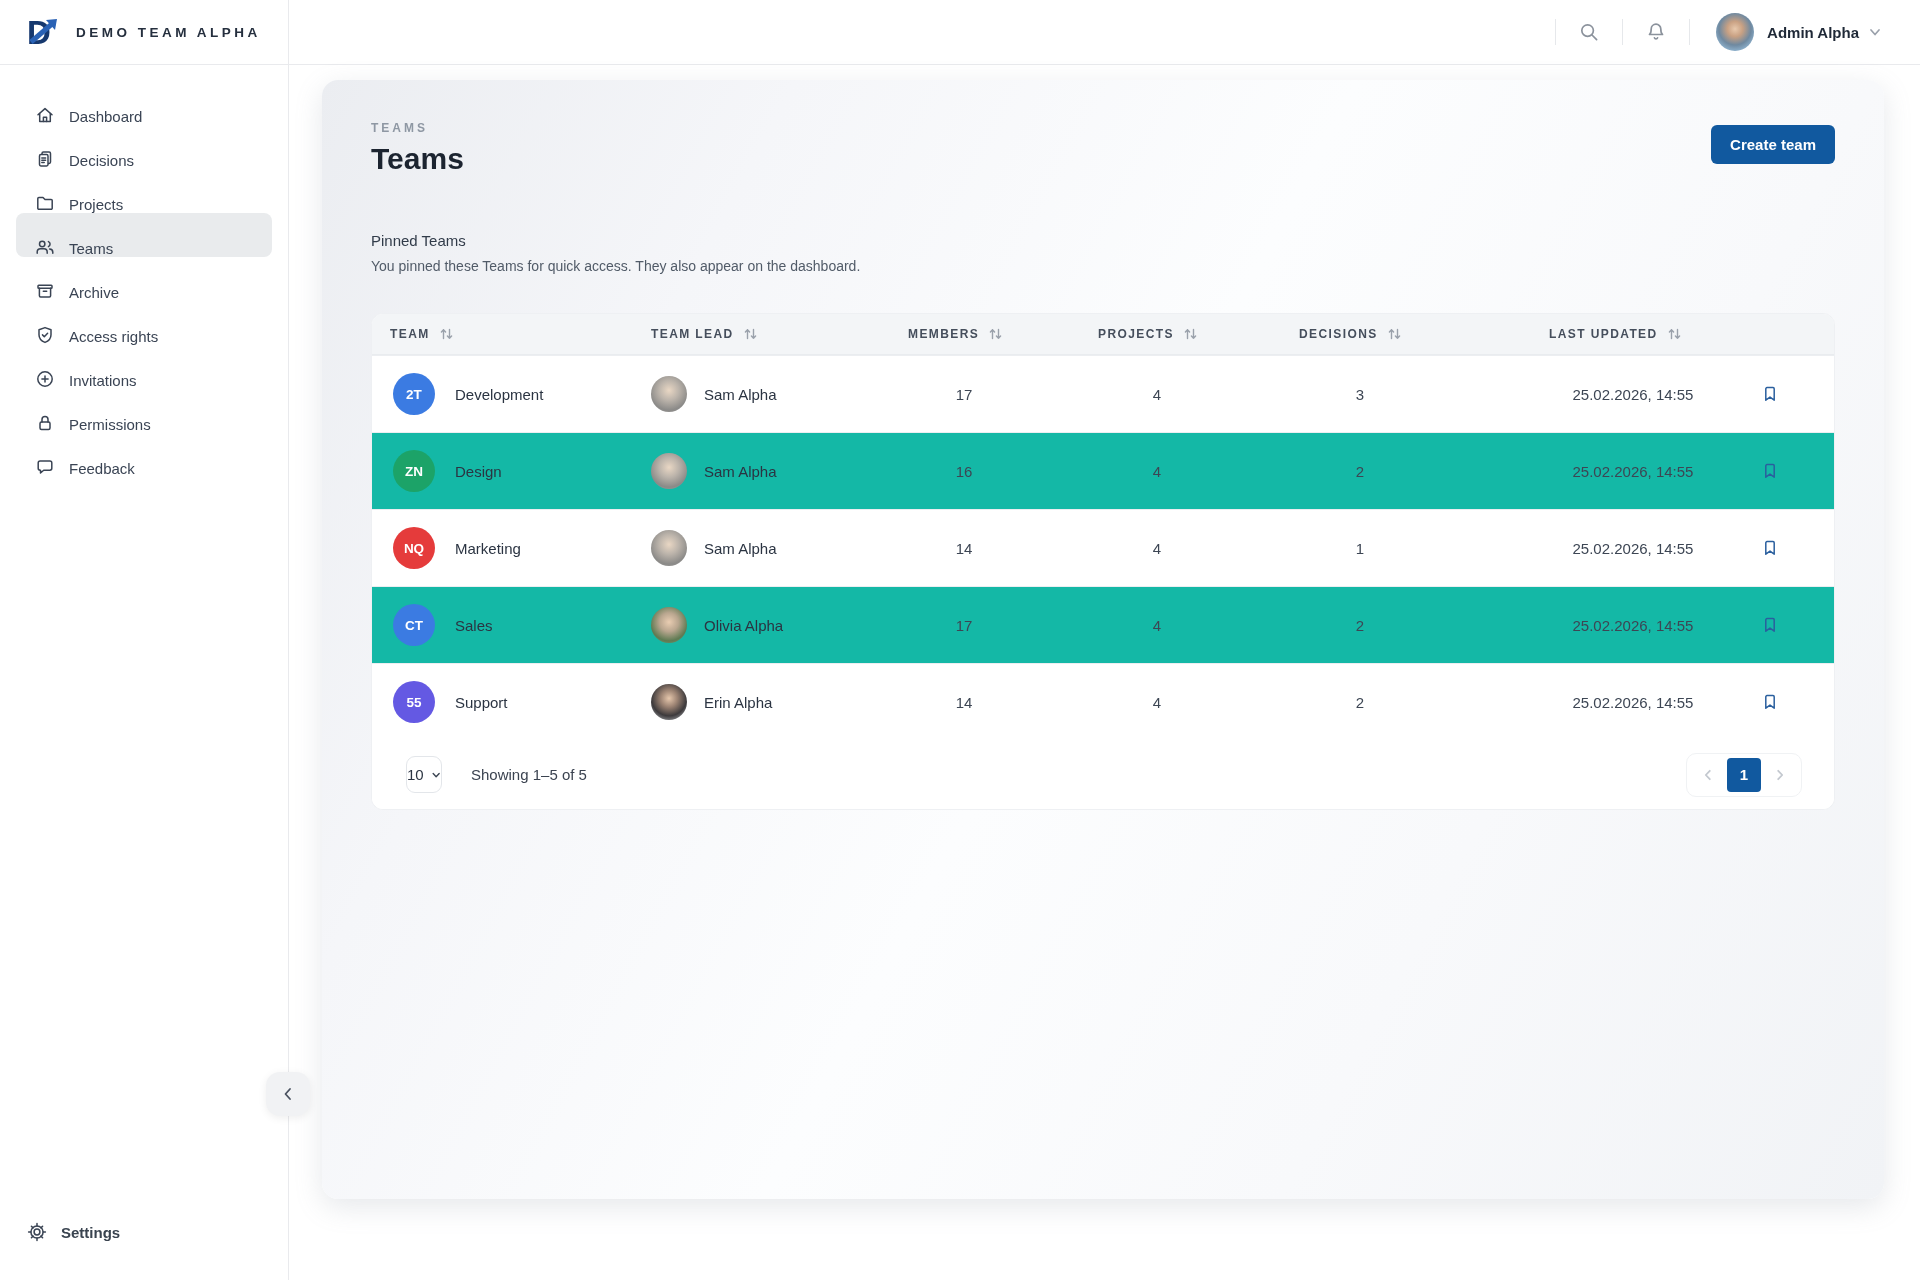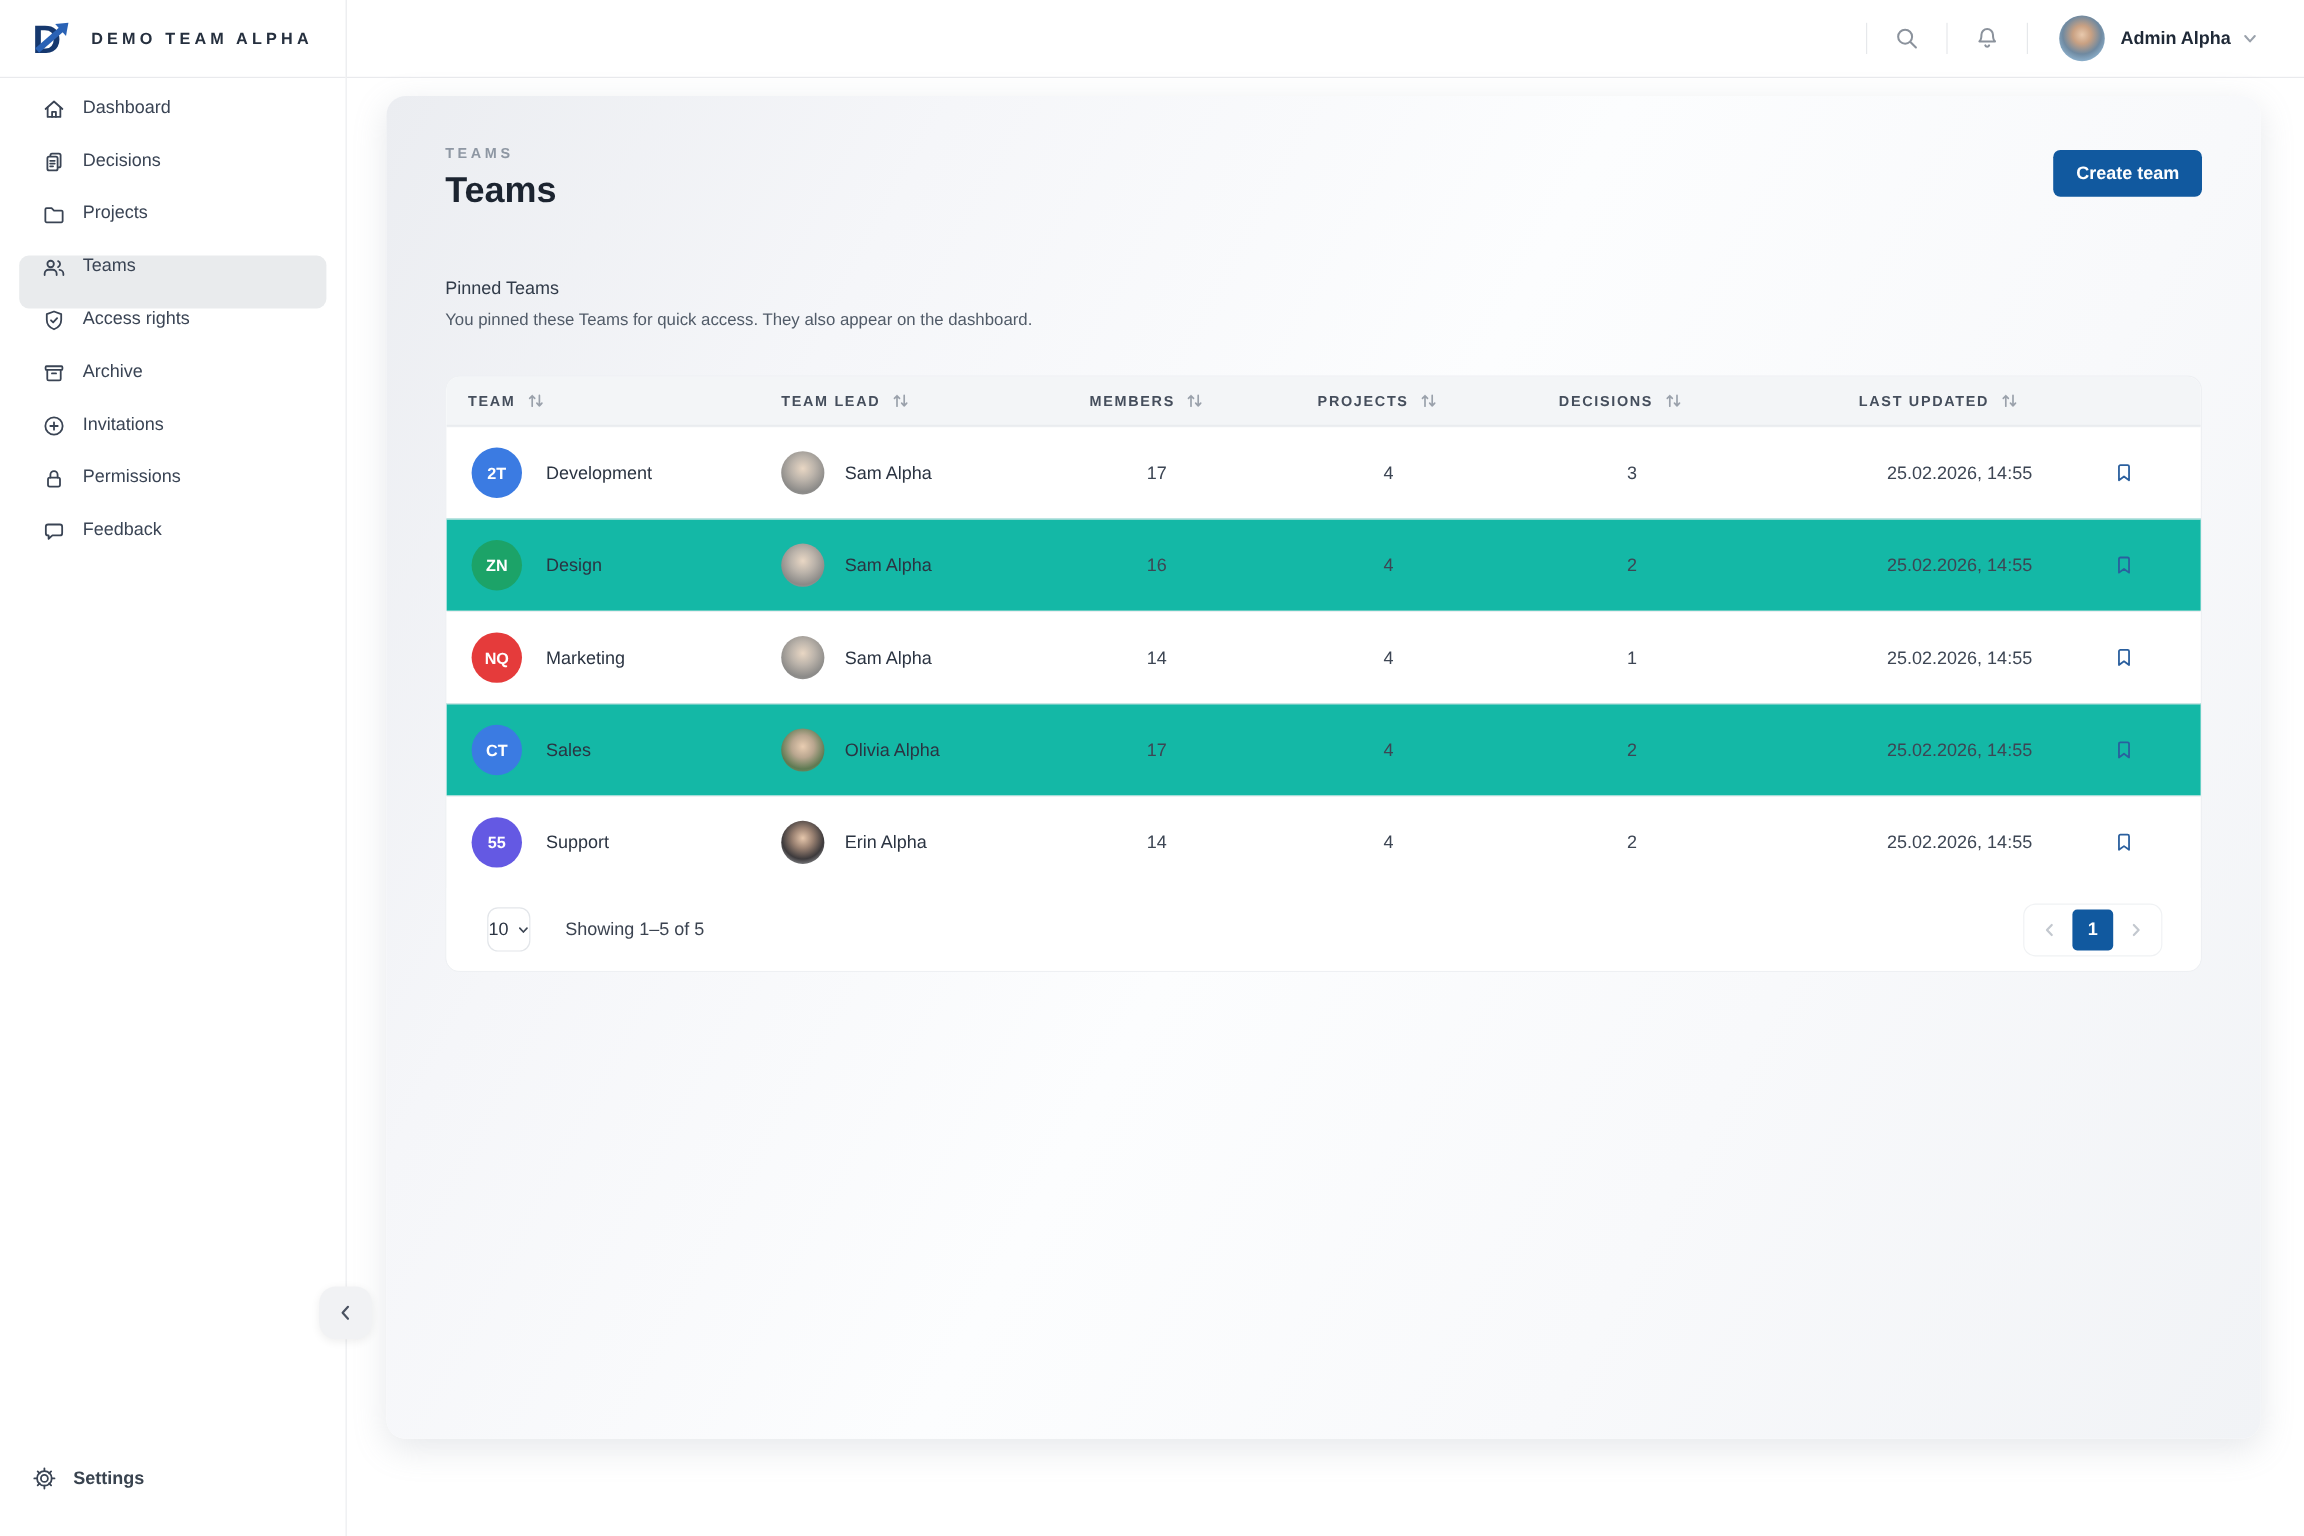--- a/index.html
+++ b/index.html
@@ -25,21 +25,21 @@
     height:65px; display:flex; align-items:center;
     padding-left:24px; border-bottom:1px solid #e9eaed;
   }
   .brand-logo { width:40px; height:40px; position:relative; flex:0 0 40px; }
   .brand-name {
     font-size:13.5px; font-weight:700; letter-spacing:3.5px;
     color:#252f3e; margin-left:12px; white-space:nowrap;
   }
   .nav { padding:16px 16px 0 16px; }
   .nav-item {
-    height:44px; display:flex; align-items:flex-start;
+    height:44px; display:flex; align-items:flex-end;
     border-radius:8px; cursor:pointer; padding-left:19px;
   }
   .nav-item.active { background:#e9ebed; }
   .nav-item .nicon { width:20px; height:20px; flex:0 0 20px; display:flex; }
   .nav-item .nlabel { margin-left:14px; font-size:15px; color:#3a4454; }
   .settings-row {
     position:absolute; bottom:26px; left:0; width:100%;
     height:44px; display:flex; align-items:center; padding-left:27px; cursor:pointer;
   }
   .settings-row .nlabel { margin-left:14px; font-size:15px; font-weight:600; color:#39434f; }
@@ -198,35 +198,35 @@
               <path d="M2.2 16.2 v-1.1 a3.3 3.3 0 0 1 3.3 -3.3 h3.4 a3.3 3.3 0 0 1 3.3 3.3 v1.1"></path>
               <path d="M13.4 4.6 a2.7 2.7 0 0 1 0 5"></path>
               <path d="M14.6 11.9 a3.3 3.3 0 0 1 3.2 3.3 v1"></path>
             </svg>
         </span>
         <span class="nlabel">Teams</span>
       </div>
       <div class="nav-item">
         <span class="nicon">
           <svg width="20" height="20" viewBox="0 0 20 20" fill="none" stroke="#3a4454" stroke-width="1.5" stroke-linecap="round" stroke-linejoin="round">
-              <path d="M10 2.6 l6 2.2 v4.9 c0 3.8 -2.6 6.4 -6 7.7 c-3.4 -1.3 -6 -3.9 -6 -7.7 V4.8 z"></path>
-              <path d="M7.5 9.9 l1.8 1.8 l3.3 -3.5"></path>
-            </svg>
-        </span>
-        <span class="nlabel">Access rights</span>
-      </div>
-      <div class="nav-item">
-        <span class="nicon">
-          <svg width="20" height="20" viewBox="0 0 20 20" fill="none" stroke="#3a4454" stroke-width="1.5" stroke-linecap="round" stroke-linejoin="round">
               <rect x="3" y="4.2" width="14" height="3" rx="0.8"></rect>
               <path d="M4.4 7.2 v7.6 a1.2 1.2 0 0 0 1.2 1.2 h8.8 a1.2 1.2 0 0 0 1.2 -1.2 V7.2"></path>
               <path d="M8.3 10.2 h3.4"></path>
             </svg>
         </span>
         <span class="nlabel">Archive</span>
+      </div>
+      <div class="nav-item">
+        <span class="nicon">
+          <svg width="20" height="20" viewBox="0 0 20 20" fill="none" stroke="#3a4454" stroke-width="1.5" stroke-linecap="round" stroke-linejoin="round">
+              <path d="M10 2.6 l6 2.2 v4.9 c0 3.8 -2.6 6.4 -6 7.7 c-3.4 -1.3 -6 -3.9 -6 -7.7 V4.8 z"></path>
+              <path d="M7.5 9.9 l1.8 1.8 l3.3 -3.5"></path>
+            </svg>
+        </span>
+        <span class="nlabel">Access rights</span>
       </div>
       <div class="nav-item">
         <span class="nicon">
           <svg width="20" height="20" viewBox="0 0 20 20" fill="none" stroke="#3a4454" stroke-width="1.5" stroke-linecap="round" stroke-linejoin="round">
               <circle cx="10" cy="10" r="7.2"></circle>
               <path d="M10 6.9 v6.2 M6.9 10 h6.2"></path>
             </svg>
         </span>
         <span class="nlabel">Invitations</span>
       </div>

